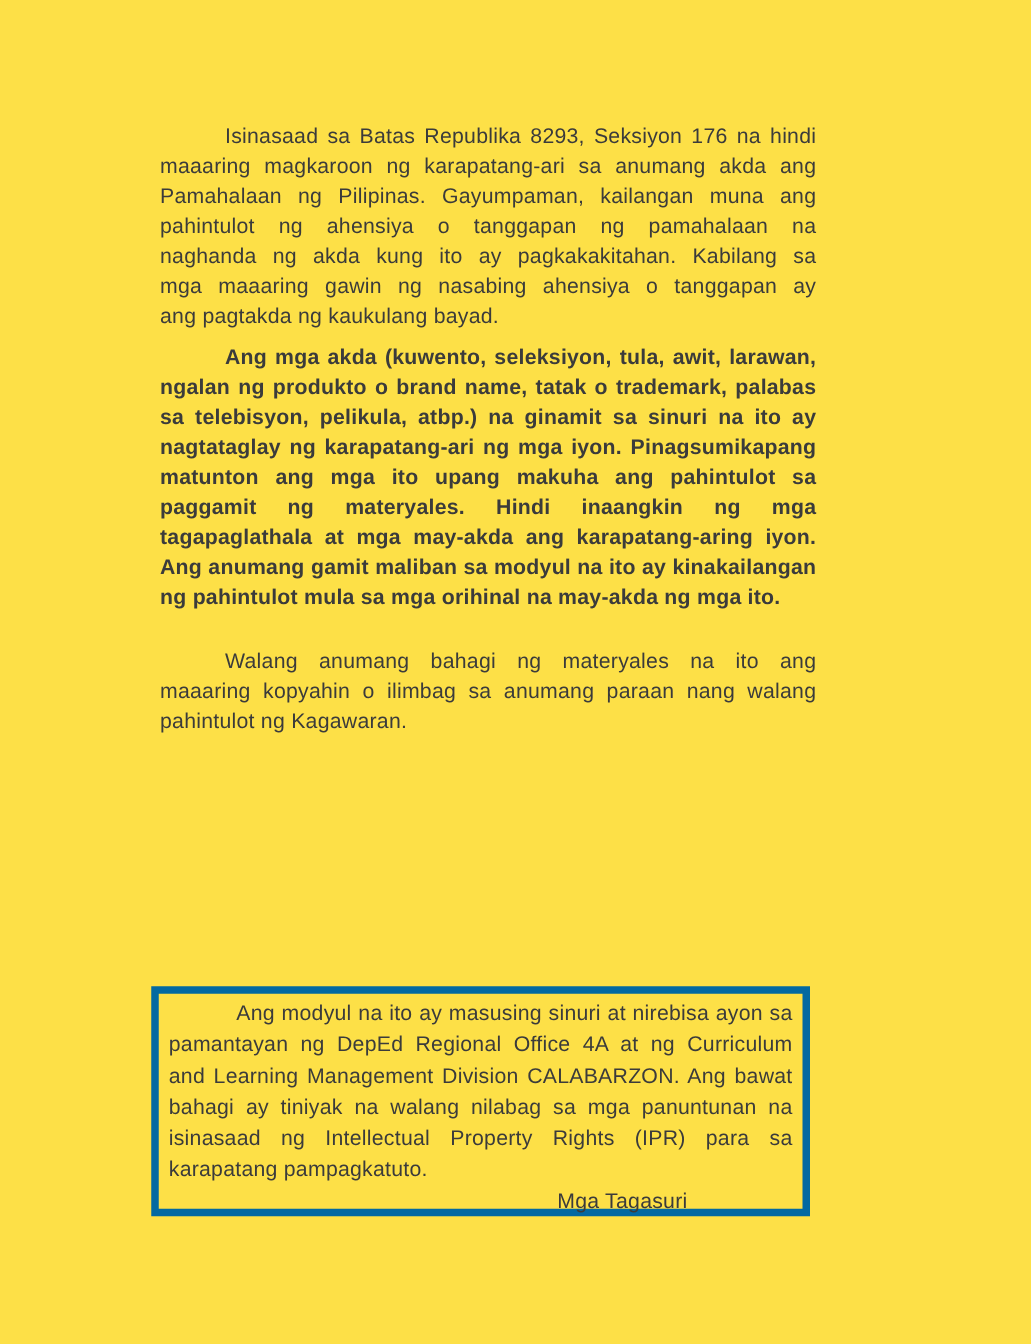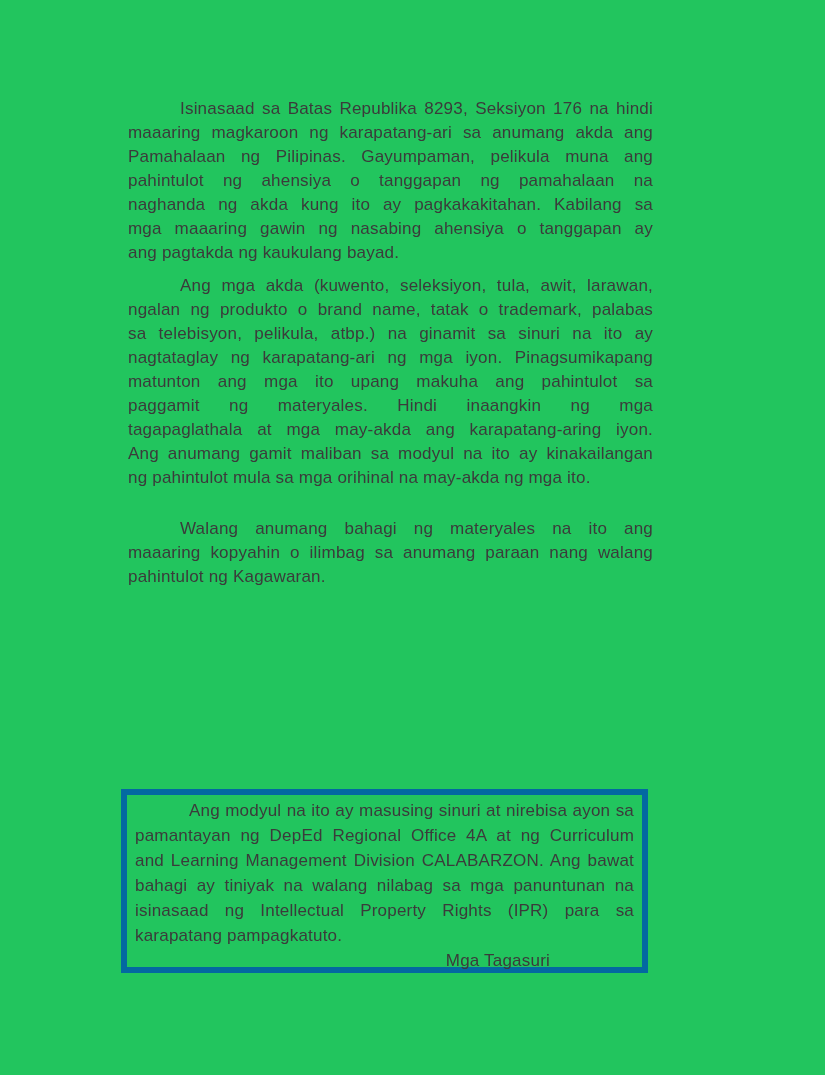--- a/index.html
+++ b/index.html
@@ -4,36 +4,36 @@
 <style>
   html, body {
     margin: 0;
     padding: 0;
     background: #ffffff;
   }
   .page {
     position: relative;
     width: 825px;
     height: 1075px;
-    background: #22c55e;
+    background: #fde047;
     overflow: hidden;
     font-family: "Liberation Sans", "DejaVu Sans", sans-serif;
     color: #3b3b3b;
   }
   .doc-body {
     position: absolute;
     left: 128px;
     top: 97px;
     width: 525px;
     font-size: 17px;
     line-height: 24px;
     letter-spacing: 0.012em;
   }
   .para { margin: 0; }
-  .para-2 { margin-top: 9px; }
+  .para-2 { margin-top: 9px; font-weight: bold; }
   .para-3 { margin-top: 27px; }
   .line {
     text-align: justify;
     text-align-last: justify;
     white-space: normal;
   }
   .line.first { text-indent: 52px; }
   .line.last  { text-align: center; text-align-last: left; }
   .review-box {
     position: absolute;
@@ -67,21 +67,21 @@
 </head>
 <body>
 
 <div class="page">
 
   <div class="doc-body">
 
     <div class="para para-1">
       <div class="line first">Isinasaad sa Batas Republika 8293, Seksiyon 176 na hindi</div>
       <div class="line">maaaring magkaroon ng karapatang-ari sa anumang akda ang</div>
-      <div class="line">Pamahalaan ng Pilipinas. Gayumpaman, pelikula muna ang</div>
+      <div class="line">Pamahalaan ng Pilipinas. Gayumpaman, kailangan muna ang</div>
       <div class="line">pahintulot ng ahensiya o tanggapan ng pamahalaan na</div>
       <div class="line">naghanda ng akda kung ito ay pagkakakitahan. Kabilang sa</div>
       <div class="line">mga maaaring gawin ng nasabing ahensiya o tanggapan ay</div>
       <div class="line last">ang pagtakda ng kaukulang bayad.</div>
     </div>
 
     <div class="para para-2">
       <div class="line first">Ang mga akda (kuwento, seleksiyon, tula, awit, larawan,</div>
       <div class="line">ngalan ng produkto o brand name, tatak o trademark, palabas</div>
       <div class="line">sa telebisyon, pelikula, atbp.) na ginamit sa sinuri na ito ay</div>

